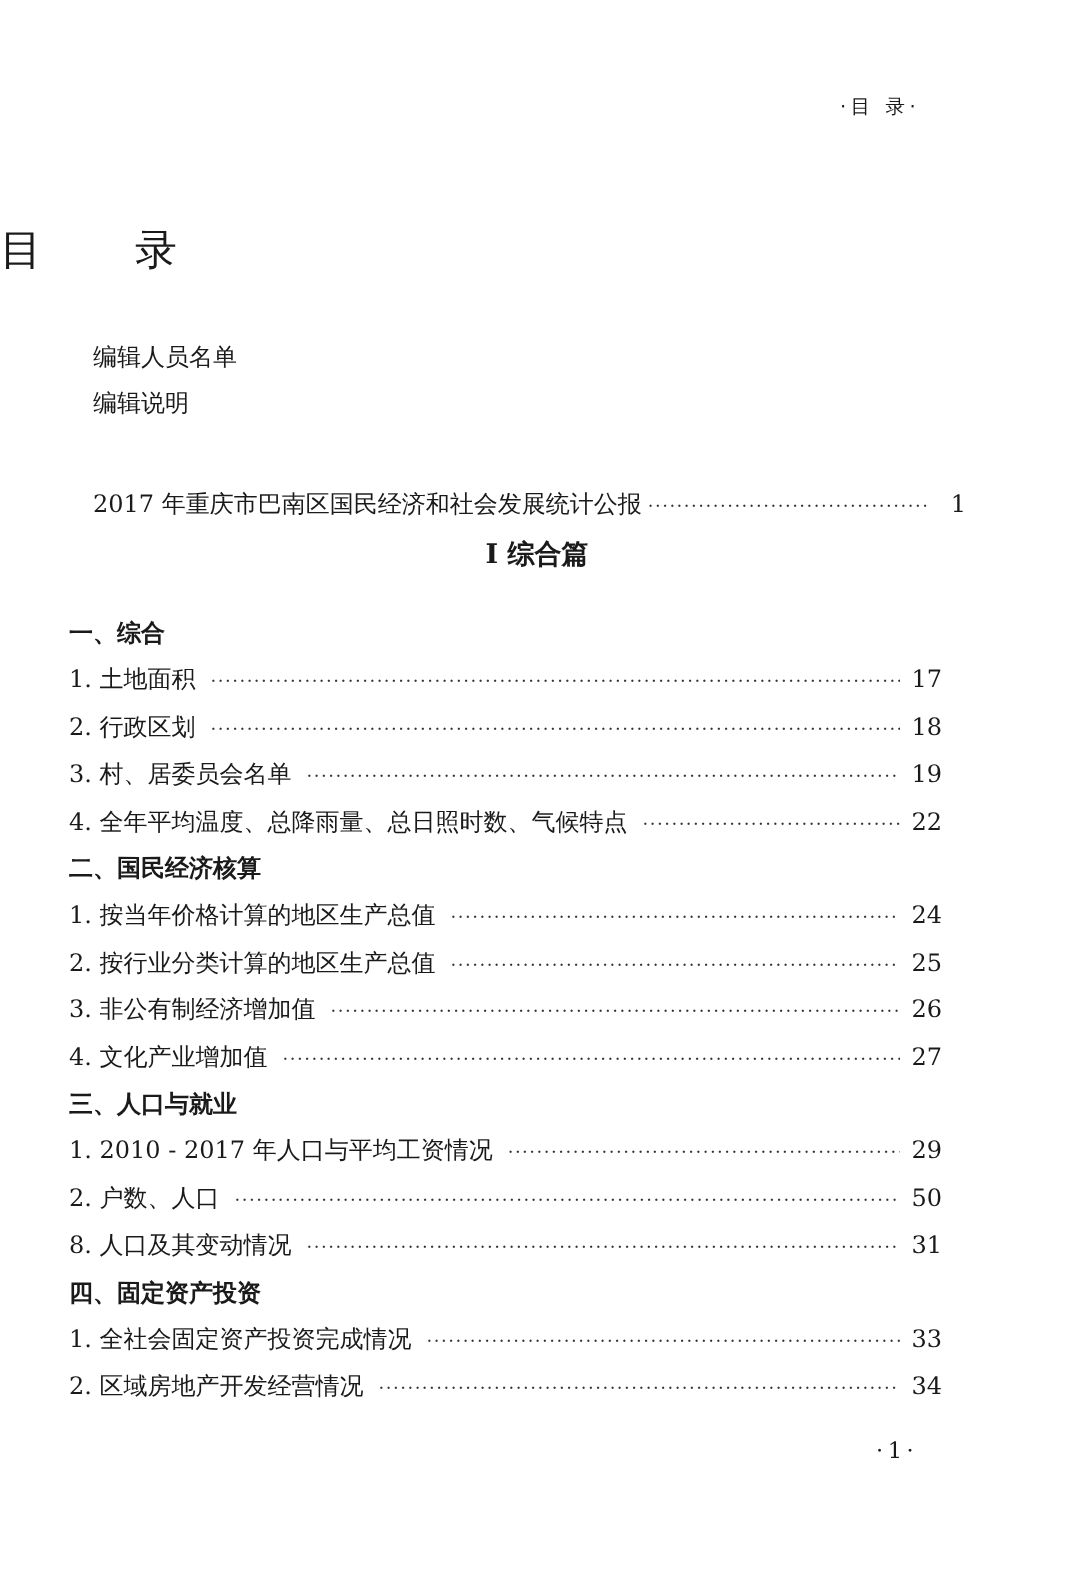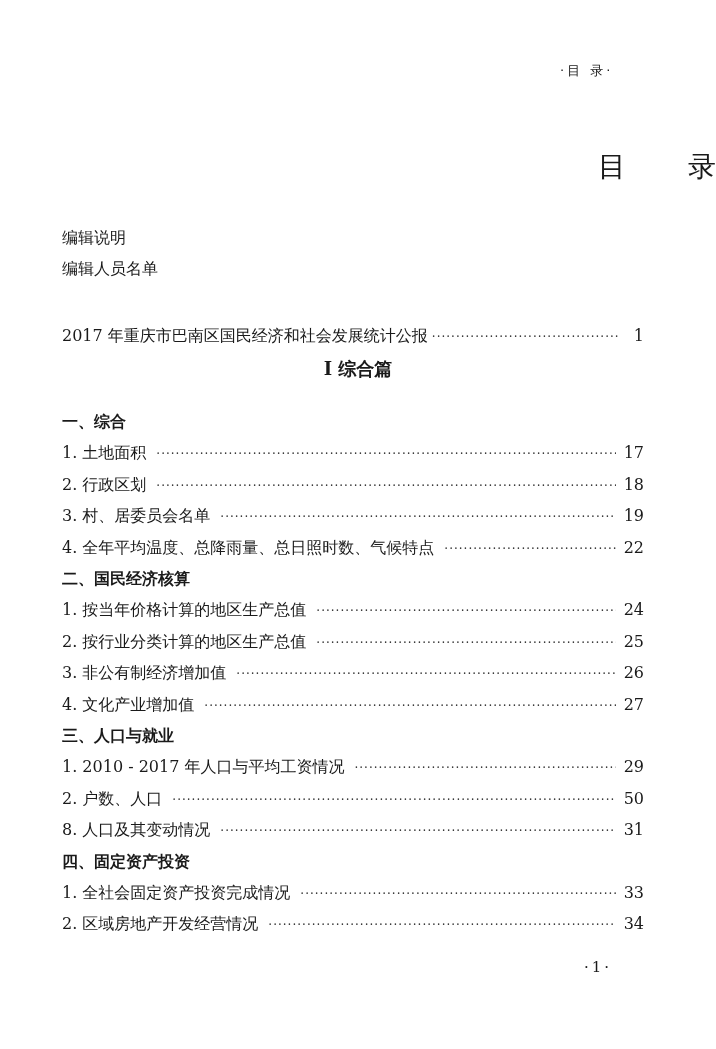--- a/index.html
+++ b/index.html
@@ -7,31 +7,31 @@
     width: 716px; height: 1049px; position: relative; overflow: hidden;
     font-family: "DejaVu Serif", "Liberation Serif", serif;
     color: #1a1a1a;
   }
   .running-head {
     position: absolute; top: 62px; left: 560px; width: 90px;
     font-size: 13px; letter-spacing: 3px; text-align: left;
     font-family: "DejaVu Sans", sans-serif;
   }
   .page-title {
-    position: absolute; top: 148px; left: 0; width: 716px; text-align: right;
+    position: absolute; top: 148px; left: 0; width: 716px; text-align: left;
     font-size: 28px; font-family: "DejaVu Sans", sans-serif;
   }
   .page-title span.gap { display: inline-block; width: 62px; }
   .front-list { position: absolute; top: 222px; left: 62px; width: 582px; }
   .front-item { height: 31px; line-height: 31px; font-size: 16px; }
   .part-title {
     position: absolute; top: 357px; left: 0; width: 716px; text-align: center;
     font-size: 18px; font-weight: bold;
   }
-  .toc { position: absolute; top: 406px; left: 62px; width: 582px; }
+  .toc { position: absolute; top: 406px; left: 46px; width: 582px; }
   .section-head {
     height: 31px; line-height: 31px; font-size: 16px; font-weight: bold;
     font-family: "DejaVu Sans", sans-serif;
   }
   .entry {
     display: flex; align-items: baseline; height: 31.5px; line-height: 31.5px;
     font-size: 16px;
   }
   .entry .label { white-space: nowrap; padding-right: 10px; }
   .entry .leader {
@@ -47,24 +47,24 @@
 <body>
 
 <div class="running-head">·目 录·</div>
 
 <div class="page-title">
   <span>目</span><span class="gap"></span><span>录</span>
 </div>
 
 <div class="front-list">
   <div class="front-item">
-    <span>编辑说明</span>
+    <span>编辑人员名单</span>
   </div>
   <div class="front-item">
-    <span>编辑人员名单</span>
+    <span>编辑说明</span>
   </div>
   <div class="entry" style="height:31px;line-height:31px;margin-top:36px;">
     <span class="label" style="padding-right:4px;">2017 年重庆市巴南区国民经济和社会发展统计公报</span>
     <span class="leader">··································································································</span>
     <span class="page">1</span>
   </div>
 </div>
 
 <div class="part-title">I 综合篇</div>
 

